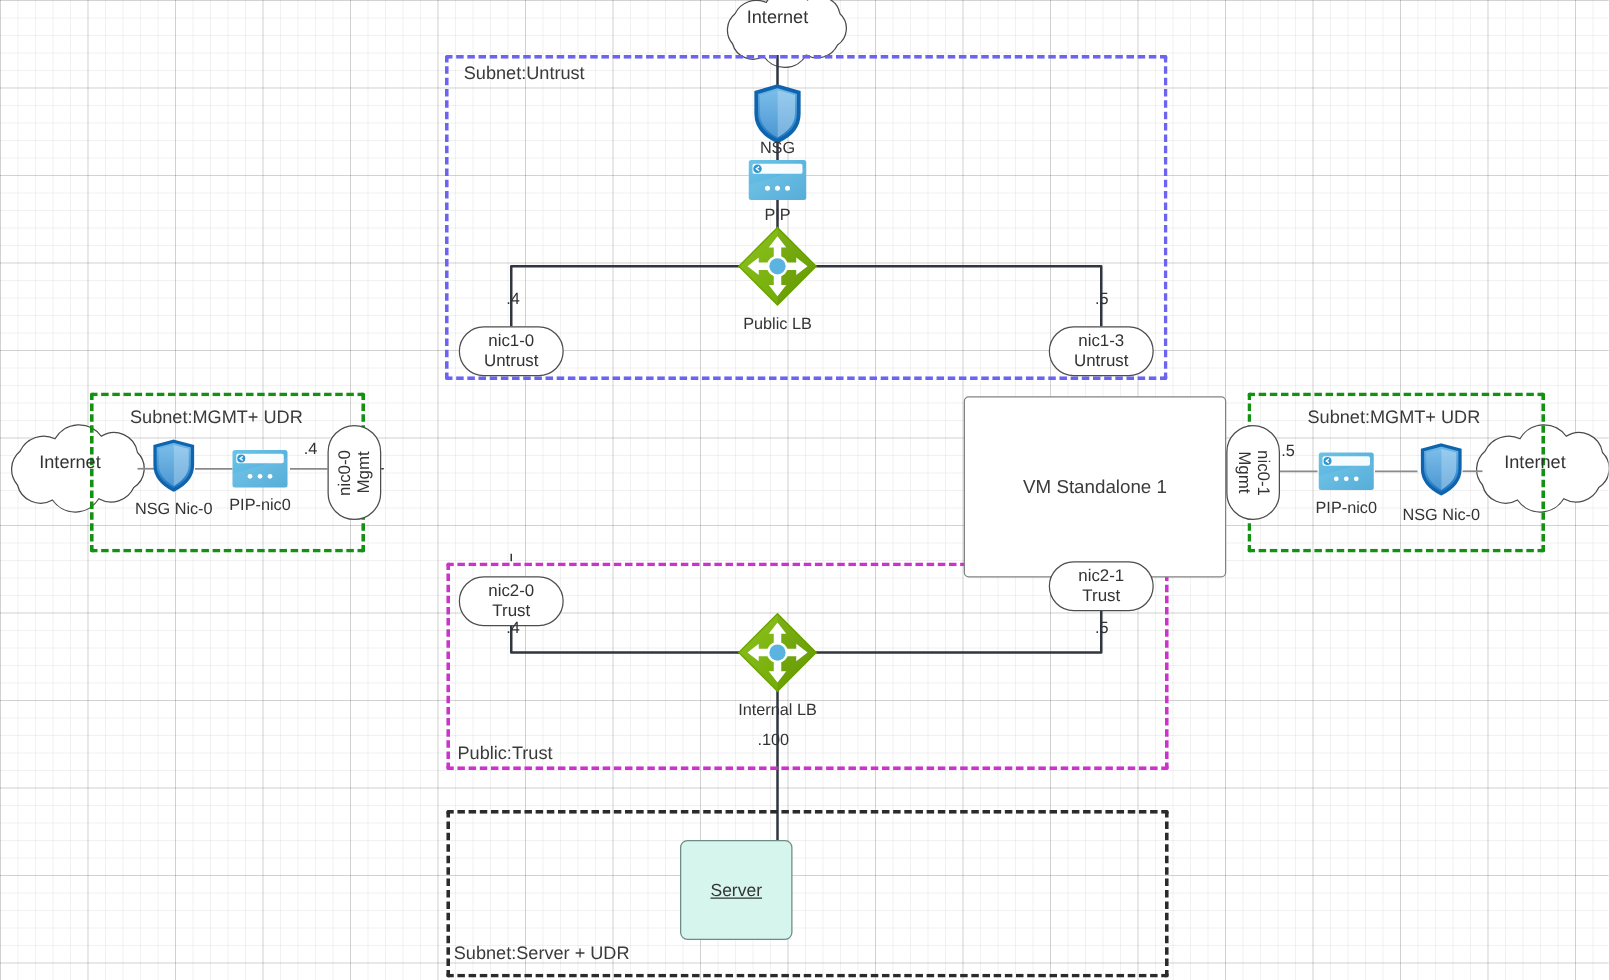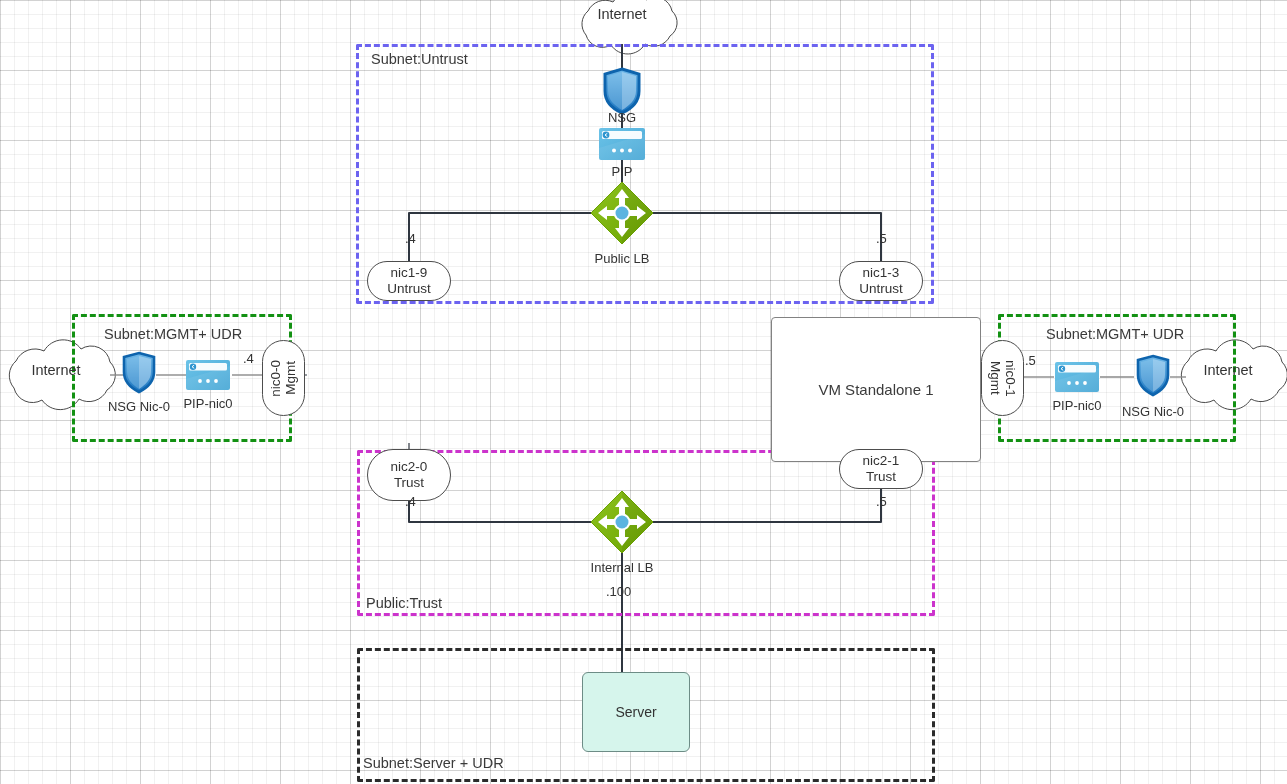--- a/index.html
+++ b/index.html
@@ -309,35 +309,35 @@
   <div class="lbl" style="left:168px;top:396px;width:80px;">PIP-nic0</div>
 
   <div class="lbl" style="left:1037px;top:398px;width:80px;">PIP-nic0</div>
   <div class="lbl" style="left:1108px;top:404px;width:90px;">NSG Nic-0</div>
 
 
   <div class="vmbox" style="left:771px;top:301px;width:210px;height:145px;margin-top:16px;">
     <span>VM Standalone 1</span>
   </div>
 
-  <div class="serverbox" style="left:582px;top:672px;width:108px;height:80px;">
+  <div class="serverbox" style="left:544px;top:672px;width:90px;height:80px;text-decoration:underline;">
     <span>Server</span>
   </div>
 
   <div class="pill" style="left:367px;top:261px;width:84px;height:40px;">
-    <span>nic1-9</span>
+    <span>nic1-0</span>
     <span>Untrust</span>
   </div>
 
   <div class="pill" style="left:839px;top:261px;width:84px;height:40px;">
     <span>nic1-3</span>
     <span>Untrust</span>
   </div>
 
-  <div class="pill" style="left:367px;top:449px;width:84px;height:52px;">
+  <div class="pill" style="left:367px;top:461px;width:84px;height:40px;">
     <span>nic2-0</span>
     <span>Trust</span>
   </div>
 
   <div class="pill" style="left:839px;top:449px;width:84px;height:40px;">
     <span>nic2-1</span>
     <span>Trust</span>
   </div>
 
   <div class="pill vert up" style="left:262px;top:340px;width:43px;height:76px;">

